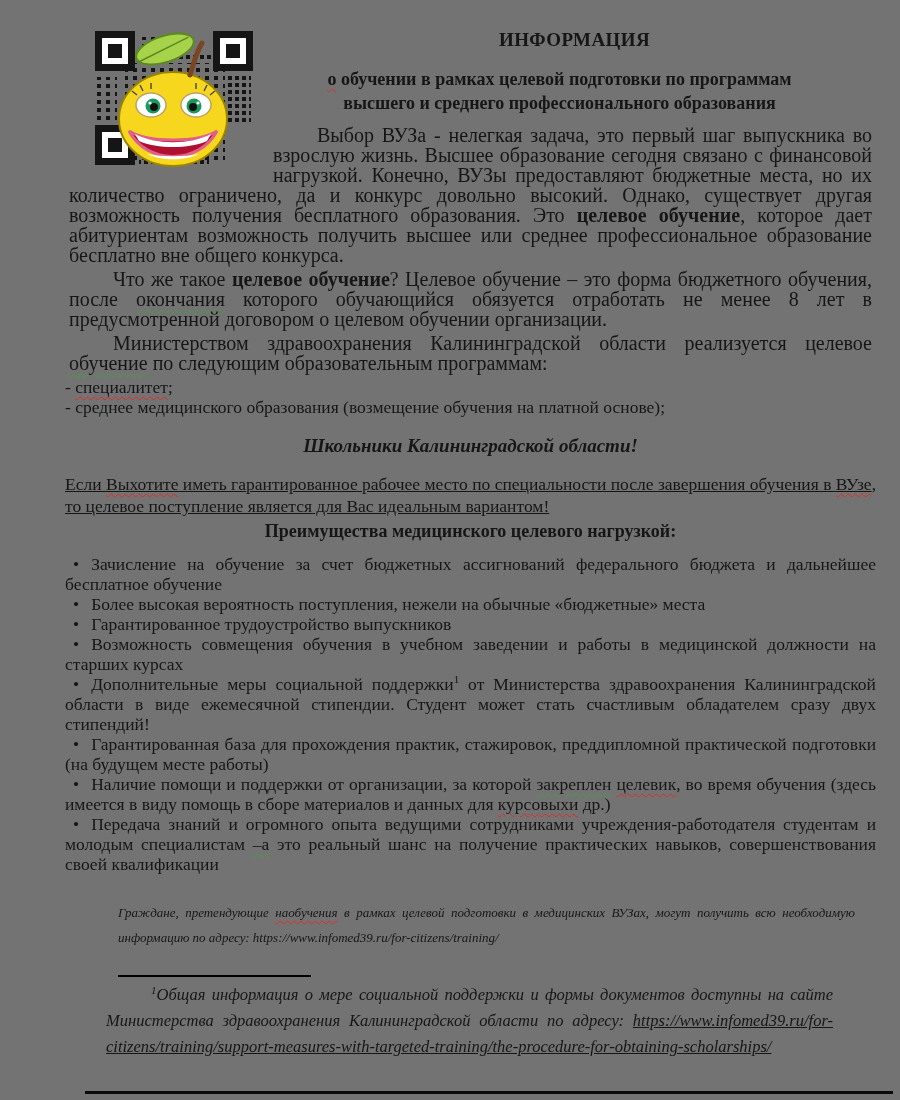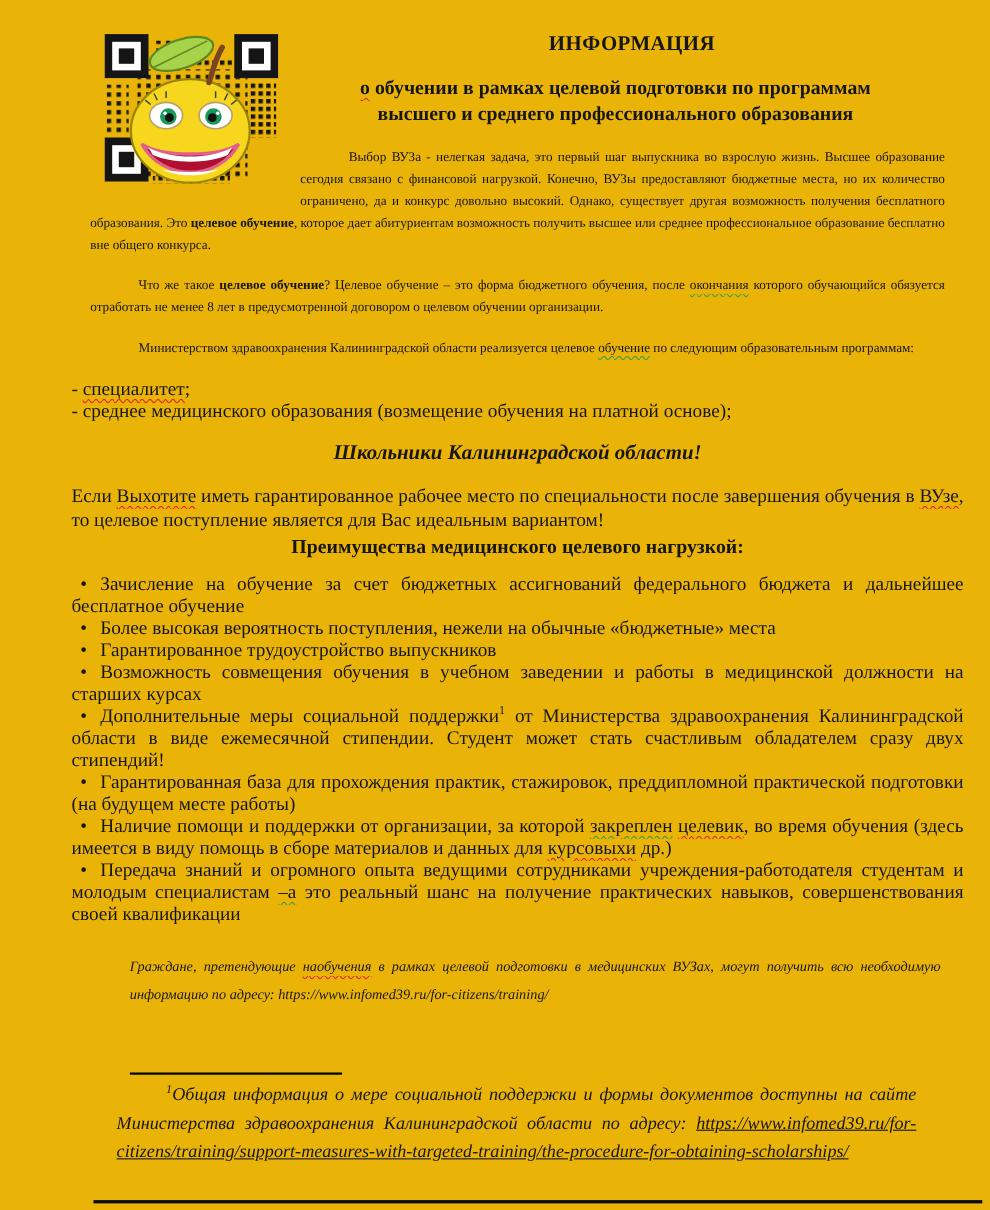--- a/index.html
+++ b/index.html
@@ -1,33 +1,33 @@
 <!DOCTYPE html>
 <html><head>
 <meta charset="utf-8">
 <style>
   html,body{margin:0;padding:0;background:#ffffff;}
   .page{
     position:relative;
     width:900px;height:1100px;
-    background:#eab308;
+    background:#737373;
     box-sizing:border-box;
     padding:25px 24px 0 65px;
     font-family:"Liberation Serif", serif;
     color:#161616;
     overflow:hidden;
   }
   .qr{float:left;margin:2px 20px 10px 30px;}
   h1.title{font-size:19px;font-weight:bold;text-align:center;margin:4px 0 0 0;letter-spacing:.4px;}
   h2.subtitle{font-size:18px;font-weight:bold;text-align:center;margin:16px 30px 10px 0;line-height:24px;}
-  p.body{font-size:12px;line-height:20px;text-align:justify;margin:17px;}
+  p.body{font-size:20px;line-height:20px;text-align:justify;margin:4px;}
   .ind{text-indent:44px;}
   .prog{font-size:17.5px;line-height:20px;text-align:left;}
   h3.school{font-size:19px;font-weight:bold;font-style:italic;text-align:center;margin:18px 0 16px 0;}
-  p.ifpara{font-size:17.5px;line-height:22px;text-align:justify;margin:0;}
+  p.ifpara{font-size:17.5px;line-height:22px;text-align:justify;margin:0;text-decoration:underline;}
   h4.adv{font-size:18px;font-weight:bold;text-align:center;margin:4px 0 12px 0;}
   .bullets{margin-top:0;}
   .bullet{font-size:17.5px;line-height:20px;text-align:justify;margin:0;text-indent:8px;}
   .blt{margin-right:12px;}
   p.citizens{font-style:italic;font-size:13px;line-height:25px;text-align:justify;
     margin:26px 0 0 53px;width:737px;}
   .footnote-rule{position:absolute;left:118px;top:975px;width:193px;height:2px;background:#000;}
   p.footnote{position:absolute;left:106px;top:982px;width:727px;margin:0;
     font-style:italic;font-size:16.5px;line-height:26px;text-align:justify;text-indent:45px;}
   .bottom-line{position:absolute;left:85px;top:1091px;width:808px;height:3px;background:#0b0b0b;}

